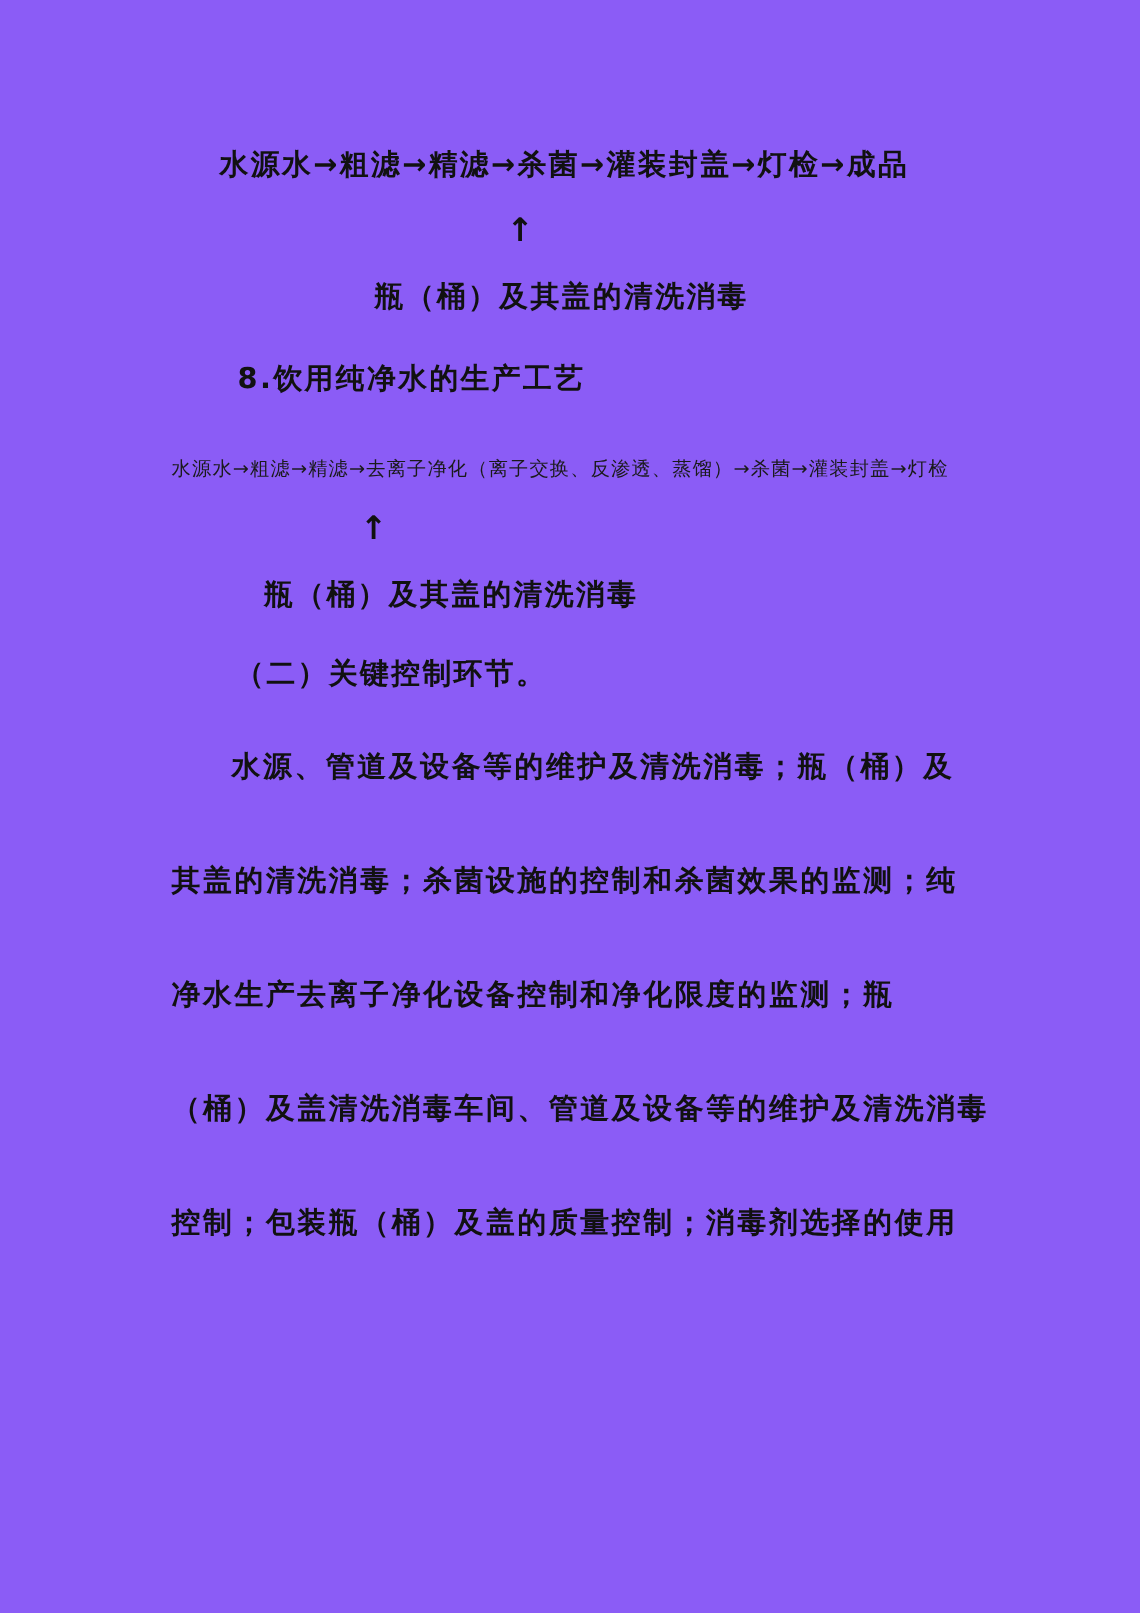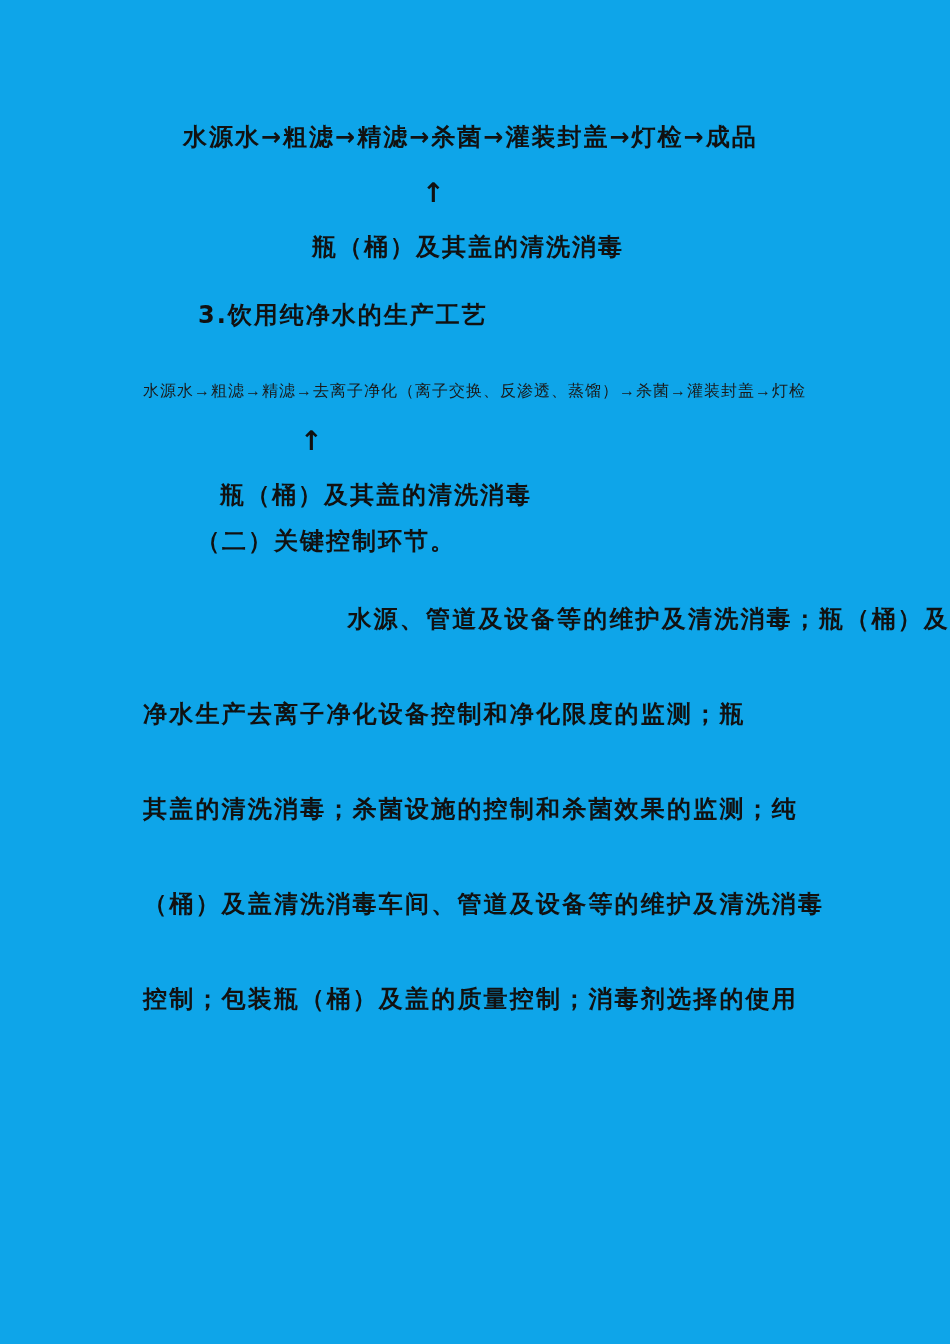--- a/index.html
+++ b/index.html
@@ -5,21 +5,21 @@
   html, body {
     margin: 0;
     padding: 0;
     background: #ffffff;
   }
   .page {
     position: relative;
     width: 950px;
     height: 1344px;
     margin: 0 auto;
-    background: #0ea5e9;
+    background: #8b5cf6;
     color: #111111;
     font-family: "DejaVu Sans", "Liberation Sans", sans-serif;
     box-sizing: border-box;
     padding-top: 122px;
     overflow: hidden;
   }
   .big {
     font-size: 24px;
     font-weight: 600;
     letter-spacing: 2px;
@@ -33,61 +33,60 @@
   .heading2{ margin-top: 38px; margin-left: 198px; }
   .smallpara {
     margin-top: 36px;
     margin-left: 143px;
     margin-right: 100px;
     font-size: 16px;
     font-weight: 400;
     letter-spacing: 1px;
     line-height: 50px;
     color: #1a1a1a;
-    font-family: Liberation Serif, serif;
   }
   .arrow2  { margin-top: 10px; margin-left: 300px; }
   .note2   { margin-top: 24px; margin-left: 220px; }
-  .sectionheading { margin-top: 16px; margin-left: 196px; }
+  .sectionheading { margin-top: 36px; margin-left: 196px; }
   .bodypara {
     margin-top: 16px;
     margin-left: 143px;
     font-size: 24px;
     font-weight: 600;
     letter-spacing: 2.2px;
     line-height: 95px;
     color: #111111;
   }
   .bodyline { white-space: nowrap; }
-  .bodyline.indent { padding-left: 50px; text-align: right; }
+  .bodyline.indent { padding-left: 50px; }
 </style>
 </head>
 <body>
 
 <div class="page">
 
   <div class="big flow1">水源水→粗滤→精滤→杀菌→灌装封盖→灯检→成品</div>
 
   <div class="arrow arrow1">↑</div>
 
   <div class="big note1">瓶（桶）及其盖的清洗消毒</div>
 
-  <div class="big heading2">3.饮用纯净水的生产工艺</div>
+  <div class="big heading2">8.饮用纯净水的生产工艺</div>
 
   <div class="smallpara">
     <div>水源水→粗滤→精滤→去离子净化（离子交换、反渗透、蒸馏）→杀菌→灌装封盖→灯检</div>
   </div>
 
   <div class="arrow arrow2">↑</div>
 
   <div class="big note2">瓶（桶）及其盖的清洗消毒</div>
 
   <div class="big sectionheading">（二）关键控制环节。</div>
 
   <div class="bodypara">
     <div class="bodyline indent">水源、管道及设备等的维护及清洗消毒；瓶（桶）及</div>
+    <div class="bodyline">其盖的清洗消毒；杀菌设施的控制和杀菌效果的监测；纯</div>
     <div class="bodyline">净水生产去离子净化设备控制和净化限度的监测；瓶</div>
-    <div class="bodyline">其盖的清洗消毒；杀菌设施的控制和杀菌效果的监测；纯</div>
     <div class="bodyline">（桶）及盖清洗消毒车间、管道及设备等的维护及清洗消毒</div>
     <div class="bodyline">控制；包装瓶（桶）及盖的质量控制；消毒剂选择的使用</div>
   </div>
 
 </div>
 
 </body></html>

